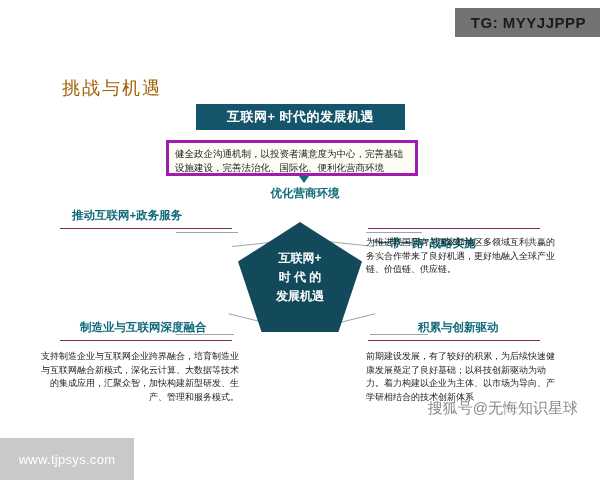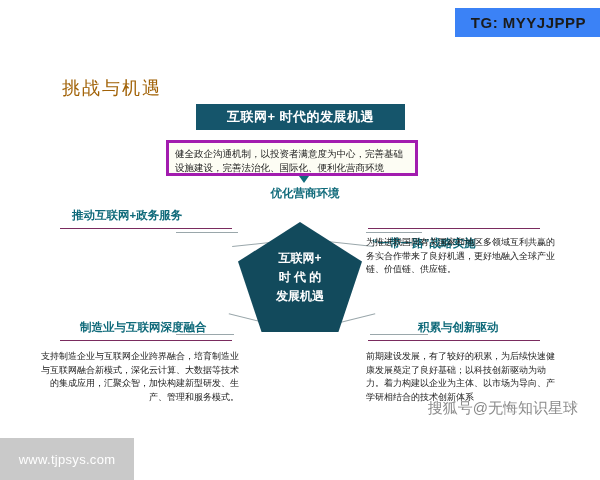--- a/index.html
+++ b/index.html
@@ -18,21 +18,21 @@
     position: absolute;
     left: 0; top: 0;
     width: 600px;
     height: 480px;
   }
   
   .tg-tag {
     position: absolute;
     right: 0;
     top: 8px;
-    background: #3b82f6;
+    background: #737373;
     color: #1b1b1b;
     font-size: 15px;
     font-weight: bold;
     letter-spacing: 0.5px;
     padding: 6px 14px 6px 16px;
     font-family: "Liberation Sans", sans-serif;
     z-index: 40;
   }
   
   .slide-title {

